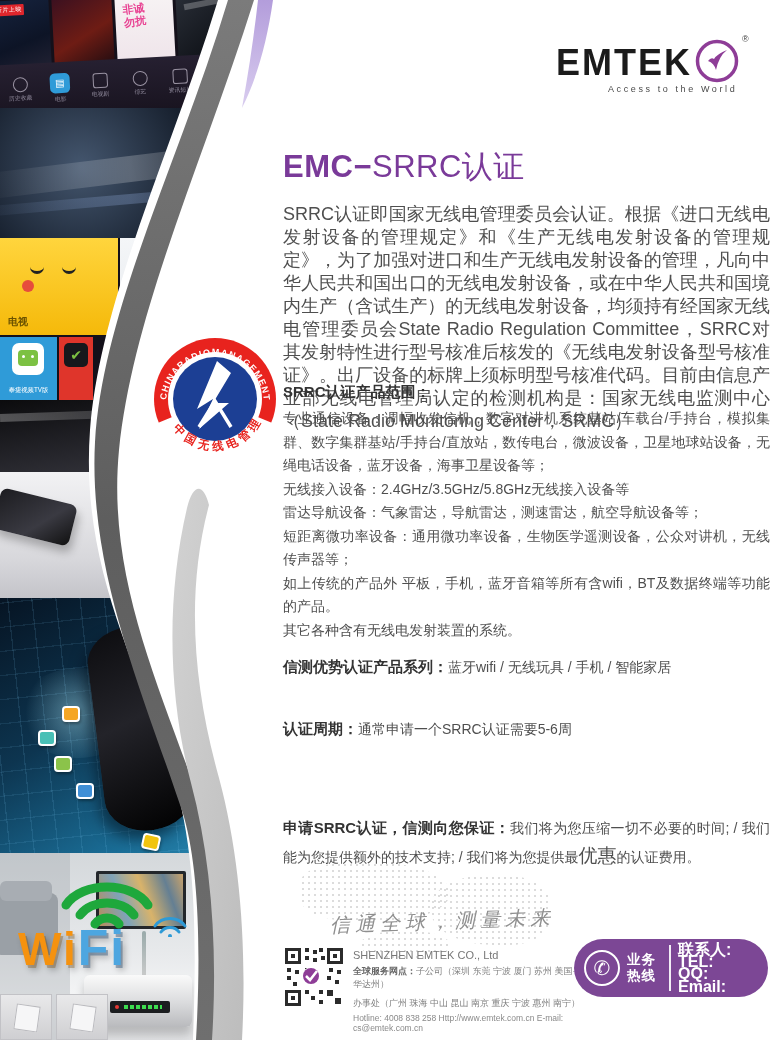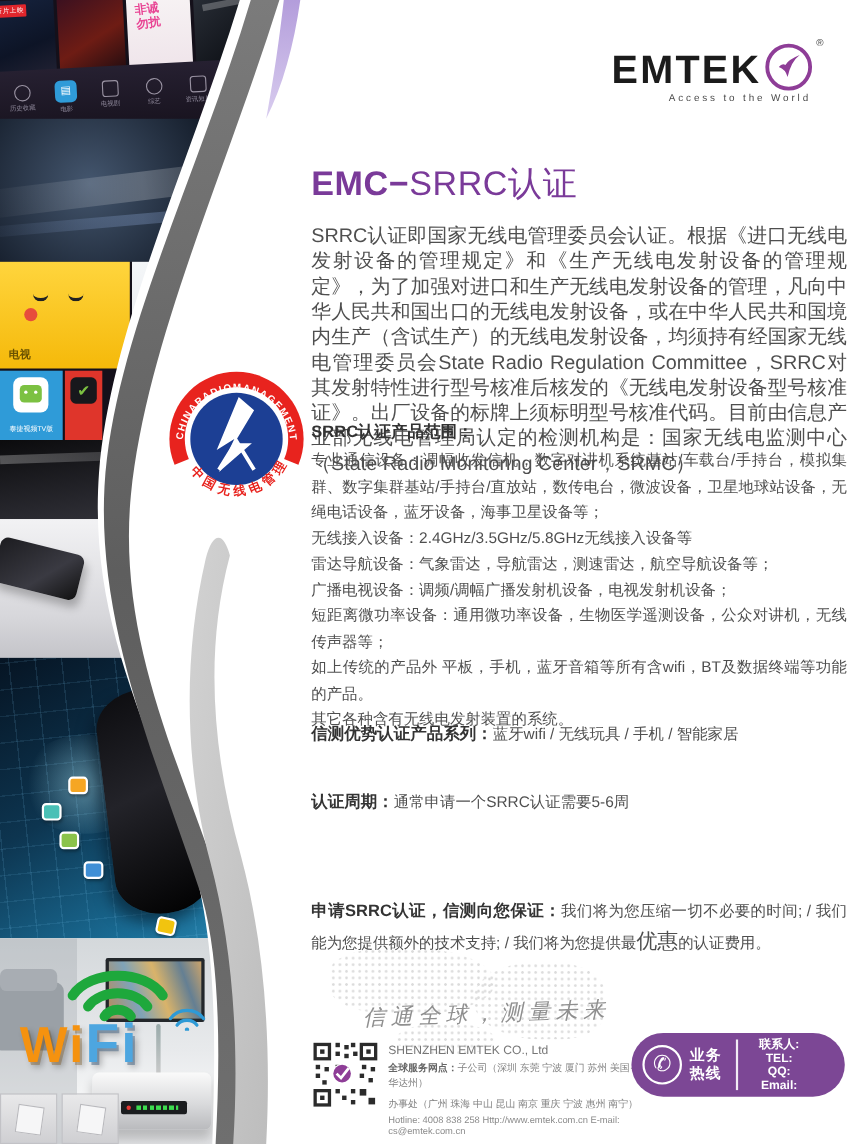--- a/index.html
+++ b/index.html
@@ -143,21 +143,21 @@
   #company .en{font-size:11px;color:#777;margin-top:1px;}
   #company .net{font-size:9px;color:#808080;margin-top:4px;}
   #company .net b{color:#666;}
   #company .off{font-size:9px;color:#808080;margin-top:6px;}
   #company .hot{font-size:8.5px;color:#8a8a8a;margin-top:3px;}
   #pill{position:absolute;left:574px;top:939px;width:194px;height:58px;border-radius:29px;background:#7c4795;z-index:3;color:#fff;}
   #pill .pcirc{position:absolute;left:10px;top:11px;width:36px;height:36px;border:2px solid #fff;border-radius:50%;
      text-align:center;font-size:20px;line-height:33px;color:#fff;}
   #pill .plabel{position:absolute;left:53px;top:13px;font-size:13.5px;font-weight:bold;line-height:16px;letter-spacing:1px;}
   #pill .pdiv{position:absolute;left:95px;top:6px;width:1.5px;height:46px;background:#fff;opacity:.9;}
-  #pill .pfields{position:absolute;left:116px;top:5px;font-size:11px;font-weight:bold;line-height:12.2px;text-align:center;}
+  #pill .pfields{position:absolute;left:104px;top:5px;font-size:16px;font-weight:bold;line-height:12.2px;}
 </style>
 </head>
 <body>
 
 <div id="page">
 
   <div id="left-strip">
     <div class="tvc">
       <div class="posters">
         <div class="poster p1">
@@ -329,21 +329,20 @@
       <b>EMC−</b><span class="rest">SRRC认证</span>
     </div>
 
     <div class="para">SRRC认证即国家无线电管理委员会认证。根据《进口无线电发射设备的管理规定》和《生产无线电发射设备的管理规定》，为了加强对进口和生产无线电发射设备的管理，凡向中华人民共和国出口的无线电发射设备，或在中华人民共和国境内生产（含试生产）的无线电发射设备，均须持有经国家无线电管理委员会State Radio Regulation Committee，SRRC对其发射特性进行型号核准后核发的《无线电发射设备型号核准证》。出厂设备的标牌上须标明型号核准代码。目前由信息产业部无线电管理局认定的检测机构是：国家无线电监测中心（State  Radio Monitoring Center，SRMC）</div>
 
     <div class="sec-title scope-t">SRRC认证产品范围：</div>
     <div class="scope-l">
       <div>专业通信设备：调幅收发信机，数字对讲机系统基站/车载台/手持台，模拟集群、数字集群基站/手持台/直放站，数传电台，微波设备，卫星地球站设备，无绳电话设备，蓝牙设备，海事卫星设备等；</div>
       <div>无线接入设备：2.4GHz/3.5GHz/5.8GHz无线接入设备等</div>
       <div>雷达导航设备：气象雷达，导航雷达，测速雷达，航空导航设备等；</div>
-      <div>广播电视设备：调频/调幅广播发射机设备，电视发射机设备；</div>
       <div>短距离微功率设备：通用微功率设备，生物医学遥测设备，公众对讲机，无线传声器等；</div>
       <div>如上传统的产品外 平板，手机，蓝牙音箱等所有含wifi，BT及数据终端等功能的产品。</div>
       <div>其它各种含有无线电发射装置的系统。</div>
     </div>
 
     <div class="inline-sec series-s">
       <span class="sec-title">信测优势认证产品系列：</span><span>蓝牙wifi / 无线玩具 / 手机 / 智能家居</span>
     </div>
 
     <div class="inline-sec cycle-s">

